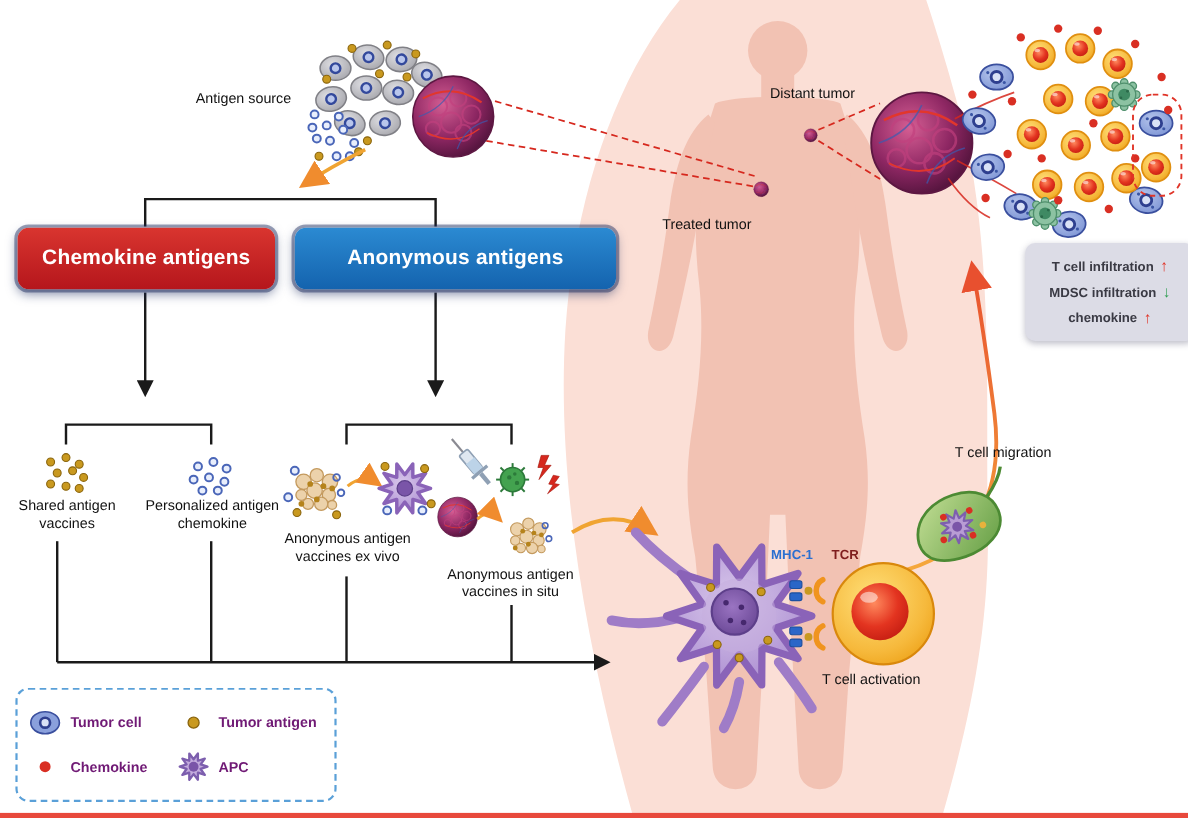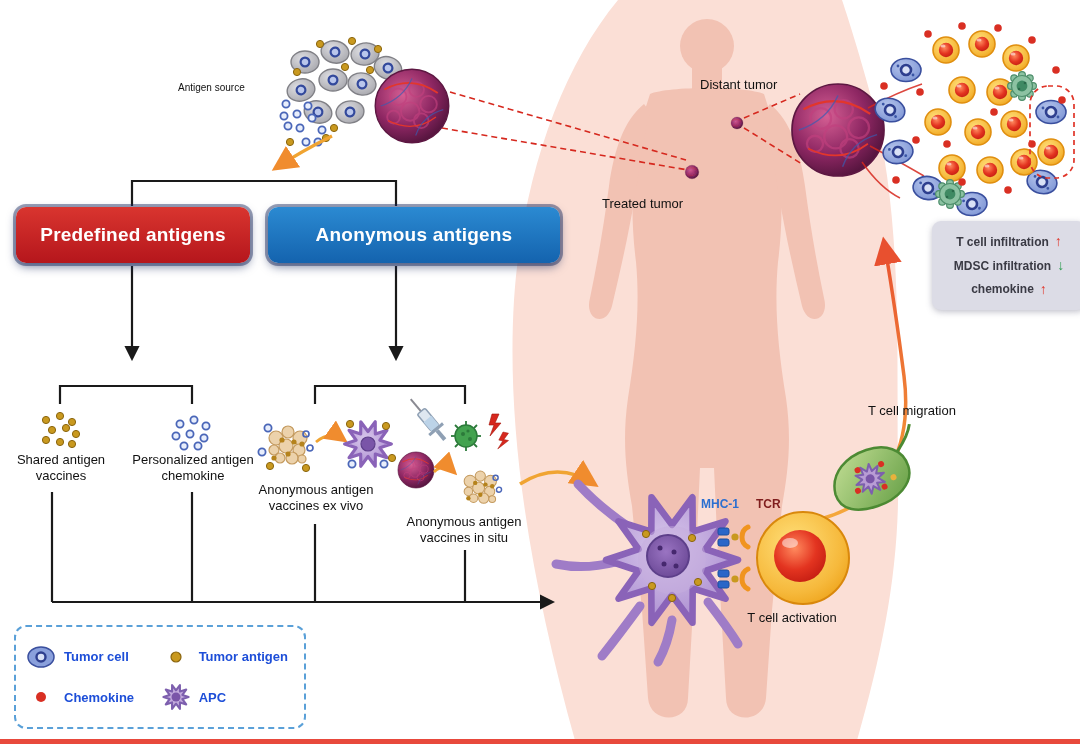--- a/index.html
+++ b/index.html
@@ -15,21 +15,21 @@
   #inf-box{position:absolute;left:932px;top:221px;width:134px;background:#dcdce6;border-radius:9px;
            padding:9px 10px;box-shadow:0 2px 6px rgba(80,80,110,.35);}
   .inf-row{display:flex;justify-content:center;align-items:center;gap:6px;
            font:bold 12px/1.7 "Liberation Sans",sans-serif;color:#3a3a44;}
   .arr{font-weight:bold;font-size:14px;}
   .arr.up{color:#e03428;}
   .arr.down{color:#2f9e52;}
   #legend{position:absolute;left:14px;top:625px;width:292px;height:104px;border:2px dashed #5aa0d8;
           border-radius:12px;background:#fff;display:grid;grid-template-columns:1fr 1.02fr;
           align-content:space-evenly;padding:4px 8px;box-sizing:border-box;}
-  .leg-item{display:flex;align-items:center;gap:6px;font:bold 13px "Liberation Sans",sans-serif;color:#1d4ed8;}
+  .leg-item{display:flex;align-items:center;gap:6px;font:bold 13px "Liberation Sans",sans-serif;color:#701a75;}
   .mini{flex:0 0 34px;height:30px;}
   #mhc-lbl{position:absolute;left:701px;top:497px;font:bold 12px "Liberation Sans",sans-serif;color:#2b6fd0;}
   #tcr-lbl{position:absolute;left:756px;top:497px;font:bold 12px "Liberation Sans",sans-serif;color:#7f1d1d;}
   #bottom-bar{position:absolute;left:0;bottom:0;width:1080px;height:5px;background:#e8493c;}
   .scene{position:absolute;left:0;top:0;}
 </style>
 </head>
 <body>
 
 <div id="stage">
@@ -430,27 +430,27 @@
           <use href="#chemoDot" transform="translate(962,182)"></use>
       <use href="#chemoDot" transform="translate(1008,190)"></use>
           <use href="#chemoDot" transform="translate(896,180)"></use>
       <use href="#chemoDot" transform="translate(884,86)"></use>
     </g>
     <rect x="1030" y="86" width="44" height="92" rx="18" fill="none" stroke="#e03428" stroke-width="1.7" stroke-dasharray="5 4"></rect>
   </g>
 </svg>
 
 <div id="box-predefined" class="flow-box">
-  <span>Predefined antigens</span>
+  <span>Chemokine antigens</span>
 </div>
 <div id="box-anonymous" class="flow-box">
   <span>Anonymous antigens</span>
 </div>
 
-<div class="lbl" style="left:178px;top:82px;font-size:10px;">Antigen source</div>
+<div class="lbl" style="left:178px;top:82px;font-size:13px;">Antigen source</div>
 <div class="lbl wrap" style="left:2px;top:452px;width:118px;">Shared antigen vaccines</div>
 <div class="lbl wrap" style="left:122px;top:452px;width:142px;">Personalized antigen chemokine</div>
 <div class="lbl wrap" style="left:238px;top:482px;width:156px;">Anonymous antigen vaccines ex vivo</div>
 <div class="lbl wrap" style="left:386px;top:514px;width:156px;">Anonymous antigen vaccines in situ</div>
 <div class="lbl" style="left:700px;top:77px;">Distant tumor</div>
 <div class="lbl" style="left:602px;top:196px;">Treated tumor</div>
 <div class="lbl" style="left:868px;top:403px;">T cell migration</div>
 <div id="mhc-lbl">MHC-1</div>
 <div id="tcr-lbl">TCR</div>
 <div class="lbl wrap" style="left:722px;top:610px;width:140px;">T cell activation</div>

